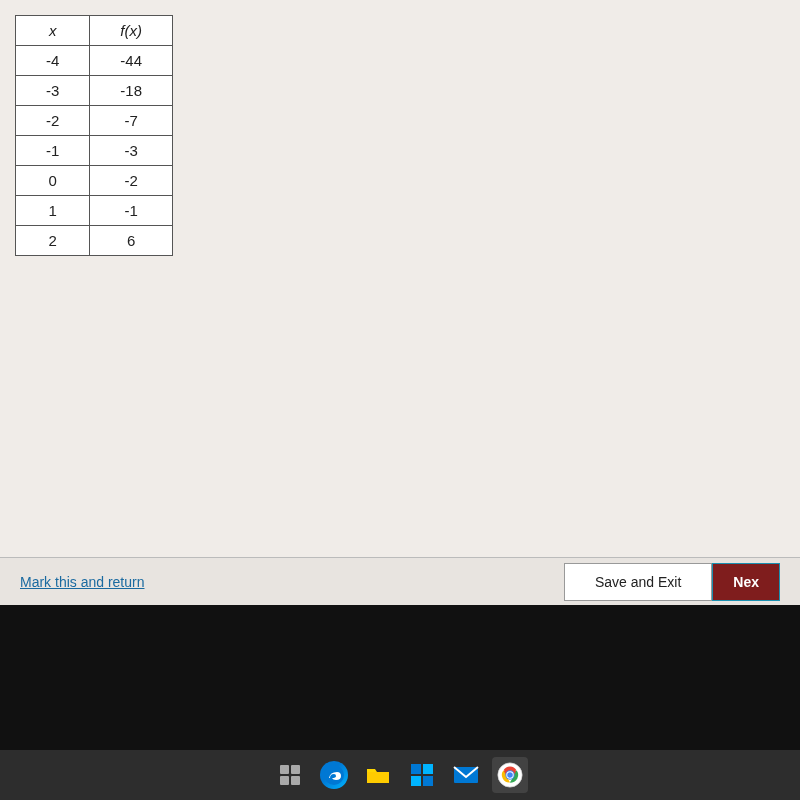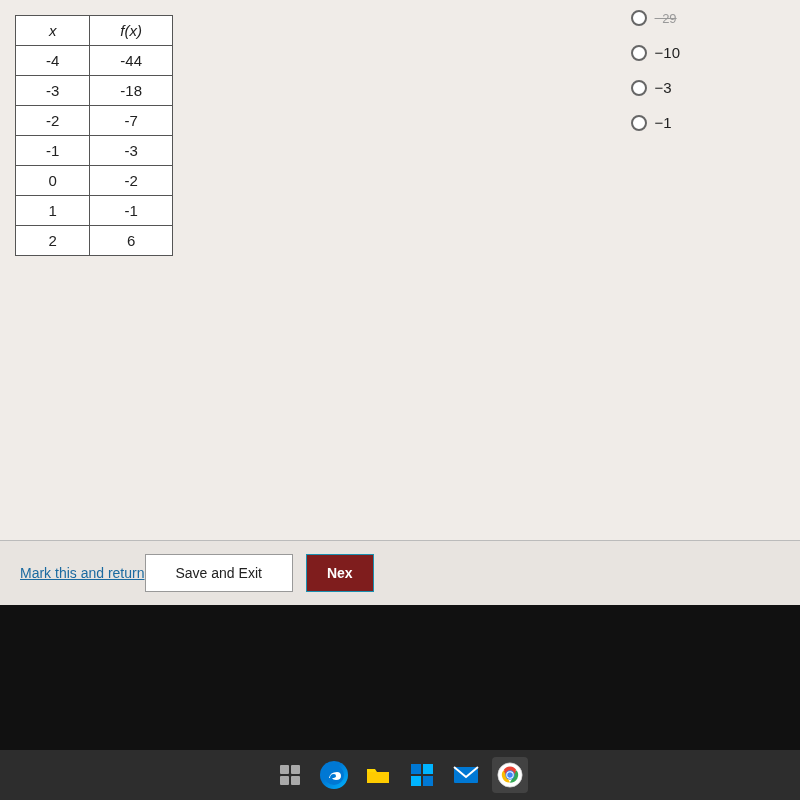--- a/index.html
+++ b/index.html
@@ -81,39 +81,39 @@
       background: white;
       flex-shrink: 0;
     }
 
     
     .bottom-bar {
       position: absolute;
       bottom: 195px;
       left: 0;
       right: 0;
-      height: 65px;
+      height: 48px;
       background: #e8e4e0;
       border-top: 1px solid #bbb;
       display: flex;
       align-items: center;
-      justify-content: flex-start;
+      justify-content: space-between;
       padding: 0 20px;
     }
 
     .mark-link {
       color: #1a6aa0;
       text-decoration: underline;
       font-size: 14px;
       cursor: pointer;
     }
 
     .button-group {
       display: flex;
-      gap: 13px;
+      gap: 0;
     }
 
     .save-exit-btn {
       background: white;
       border: 1px solid #999;
       padding: 10px 30px;
       font-size: 14px;
       cursor: pointer;
       color: #222;
     }
@@ -232,39 +232,20 @@
               <td>-1</td>
             </tr>
             <tr>
               <td>2</td>
               <td>6</td>
             </tr>
           </tbody>
       </table>
     </div>
 
-    <div class="radio-options">
-
-      <div class="radio-option">
-        <div class="radio-circle"></div>
-        <span class="strikethrough">−29</span>
-      </div>
-      <div class="radio-option">
-        <div class="radio-circle"></div>
-        <span>−10</span>
-      </div>
-      <div class="radio-option">
-        <div class="radio-circle"></div>
-        <span>−3</span>
-      </div>
-      <div class="radio-option">
-        <div class="radio-circle"></div>
-        <span>−1</span>
-      </div>
-    </div>
 
   </div>
 
   <div class="bottom-bar">
     <a class="mark-link">Mark this and return</a>
     <div class="button-group">
       <button class="save-exit-btn">Save and Exit</button>
       <button class="next-btn">Nex</button>
     </div>
   </div>

